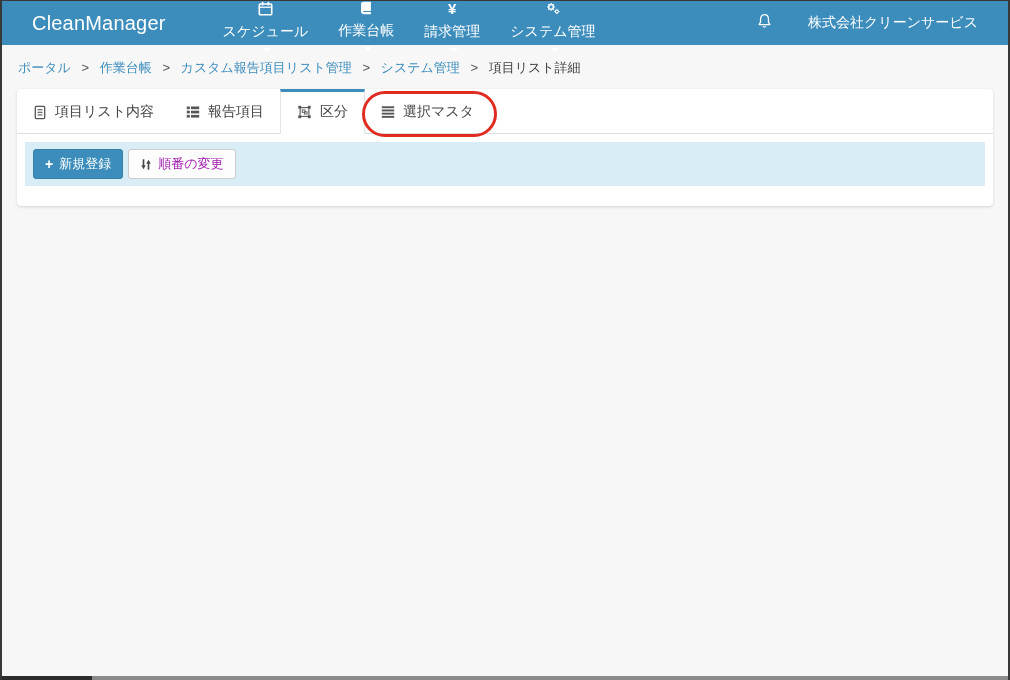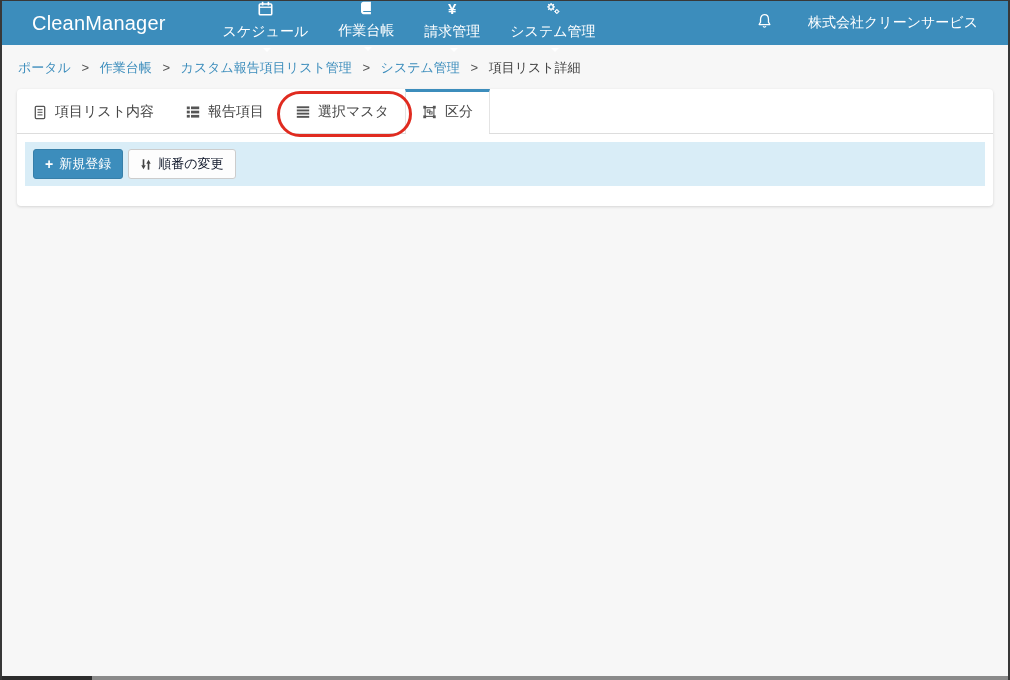--- a/index.html
+++ b/index.html
@@ -155,21 +155,21 @@
   }
   .btn-primary {
     background: #3c8dbc;
     border: 1px solid #367fa9;
     color: #fff;
   }
   .btn-primary .plus { font-weight: bold; font-size: 14px; line-height: 1; }
   .btn-default {
     background: #fdfdfd;
     border: 1px solid #ccc;
-    color: #0f172a;
+    color: #a21caf;
   }
   .btn-default .sort-glyph { display: inline-flex; }
 
   
   table.cat-table {
     width: calc(100% - 32px);
     margin: 10px 16px 0 16px;
     border-collapse: collapse;
     font-size: 14px;
   }
@@ -314,46 +314,46 @@
               <rect x="5" y="1.5" width="8.2" height="2.7"></rect>
             <rect x="0.8" y="5.7" width="3" height="2.7"></rect>
               <rect x="5" y="5.7" width="8.2" height="2.7"></rect>
             <rect x="0.8" y="9.9" width="3" height="2.7"></rect>
               <rect x="5" y="9.9" width="8.2" height="2.7"></rect>
           </svg>
         </span>
         <span>報告項目</span>
       </div>
 
-      <div class="tab">
-        <span class="tab-icon">
-          <svg width="14" height="14" viewBox="0 0 14 14" fill="currentColor">
-            <rect x="0.8" y="1.3" width="12.4" height="1.9"></rect>
-            <rect x="0.8" y="4.5" width="12.4" height="1.9"></rect>
-            <rect x="0.8" y="7.7" width="12.4" height="1.9"></rect>
-            <rect x="0.8" y="10.9" width="12.4" height="1.9"></rect>
-          </svg>
-        </span>
-        <span>選択マスタ</span>
-        <div class="annotation-ring"></div>
-      </div>
-
       <div class="tab active">
         <span class="tab-icon">
           <svg width="15" height="14" viewBox="0 0 14 14" fill="currentColor">
             <rect x="2.6" y="2.6" width="8.8" height="8.8" fill="none" stroke="currentColor" stroke-width="1.1"></rect>
             <rect x="0.8" y="0.8" width="2.8" height="2.8"></rect>
               <rect x="10.4" y="0.8" width="2.8" height="2.8"></rect>
             <rect x="0.8" y="10.4" width="2.8" height="2.8"></rect>
               <rect x="10.4" y="10.4" width="2.8" height="2.8"></rect>
             <rect x="4.7" y="4.9" width="2.8" height="2.4" fill="none" stroke="currentColor" stroke-width="0.9"></rect>
             <rect x="7" y="6.8" width="2.6" height="2.2" fill="none" stroke="currentColor" stroke-width="0.9"></rect>
           </svg>
         </span>
         <span>区分</span>
+      </div>
+
+      <div class="tab">
+        <span class="tab-icon">
+          <svg width="14" height="14" viewBox="0 0 14 14" fill="currentColor">
+            <rect x="0.8" y="1.3" width="12.4" height="1.9"></rect>
+            <rect x="0.8" y="4.5" width="12.4" height="1.9"></rect>
+            <rect x="0.8" y="7.7" width="12.4" height="1.9"></rect>
+            <rect x="0.8" y="10.9" width="12.4" height="1.9"></rect>
+          </svg>
+        </span>
+        <span>選択マスタ</span>
+        <div class="annotation-ring"></div>
       </div>
     </div>
 
     <div class="toolbar">
       <button class="btn btn-primary">
         <span class="plus">+</span>
         <span>新規登録</span>
       </button>
       <button class="btn btn-default">
         <span class="sort-glyph">

